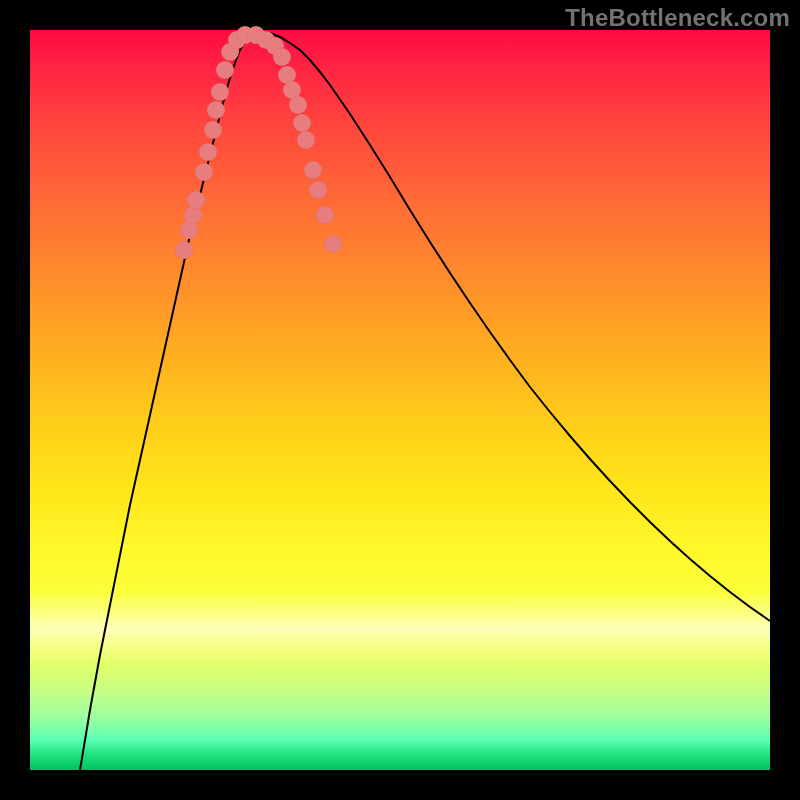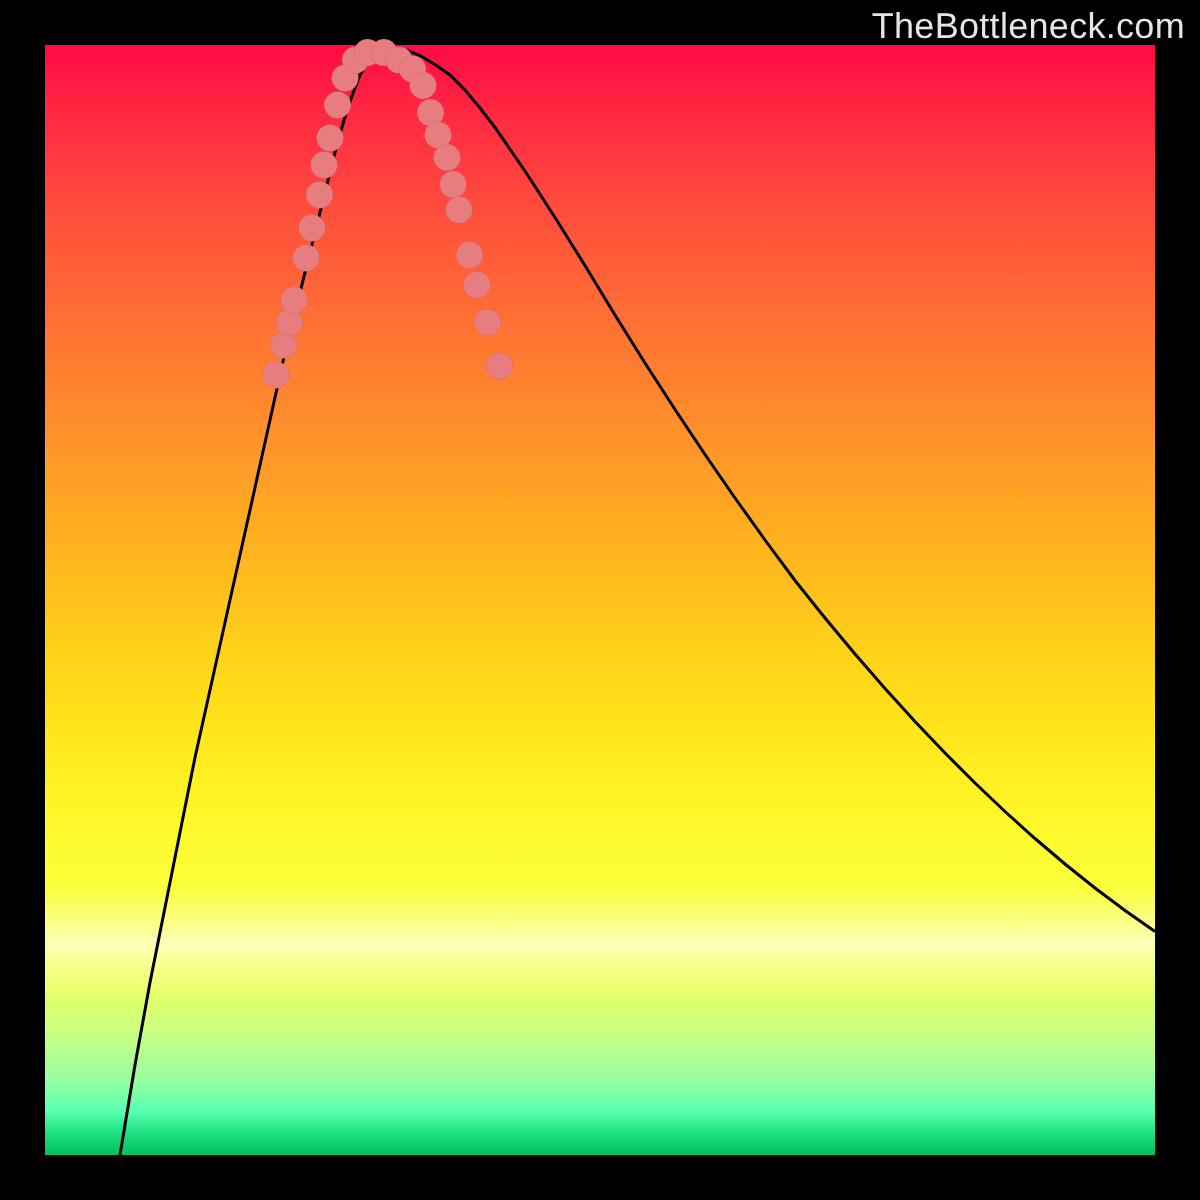--- a/index.html
+++ b/index.html
@@ -51,24 +51,25 @@
       rgba(255,255,200,0.88) 50%,
       rgba(255,255,170,0.62) 70%,
       rgba(255,255,120,0)   100%
     );
     pointer-events: none;
   }
   .watermark {
     position: absolute;
     top: 4px;
     right: 10px;
-    color: #e5e5e5;
+    color: #737373;
     font-size: 24px;
     letter-spacing: 0.2px;
     user-select: none;
+    font-weight: bold;
   }
   svg.plot {
     position: absolute;
     left: 0;
     top: 0;
     width: 100%;
     height: 100%;
     overflow: visible;
   }
   .curve {

